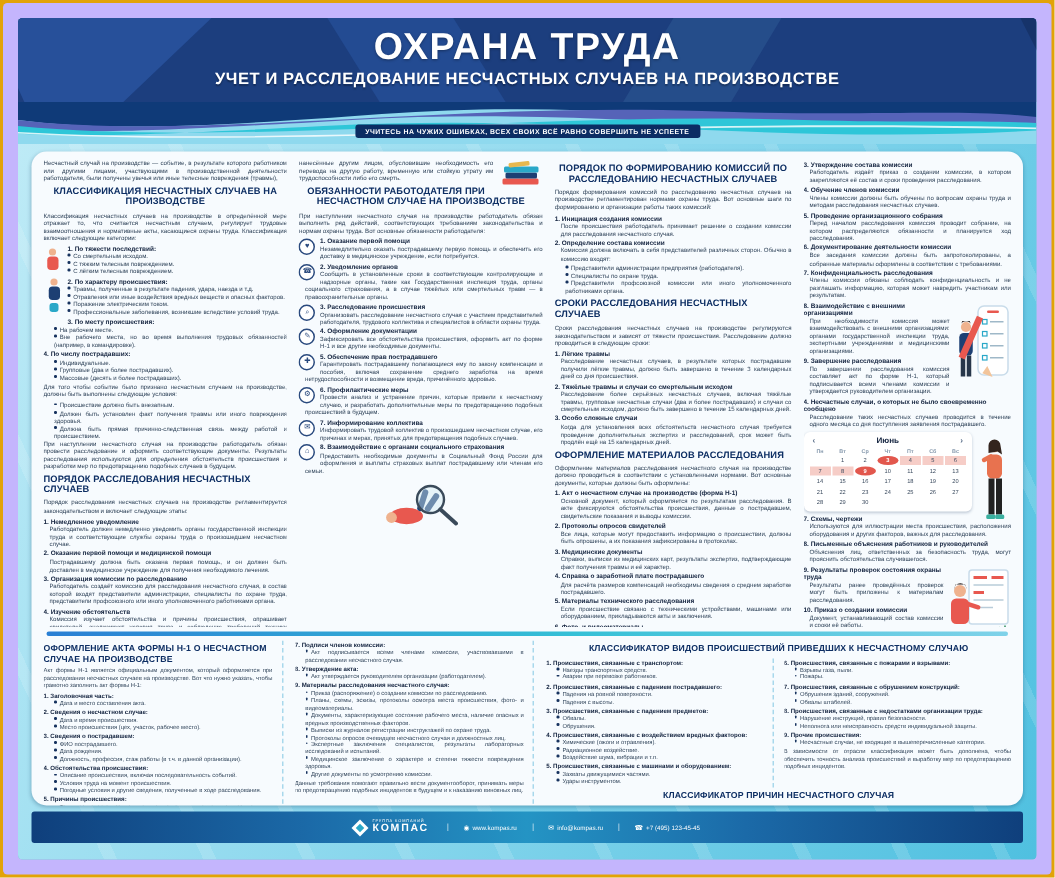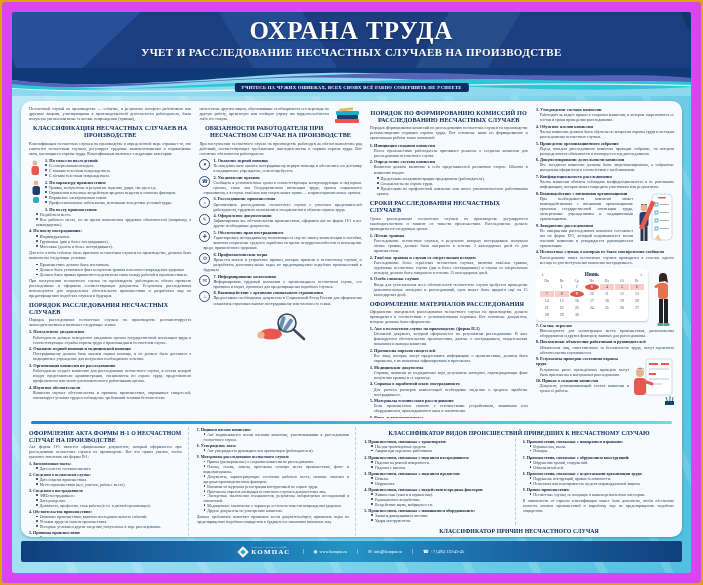--- a/index.html
+++ b/index.html
@@ -1,17 +1,17 @@
 <!DOCTYPE html>
 <html><head>
 <meta charset="utf-8">
 <style>
   html,body{margin:0;padding:0;}
   body{width:703px;height:585px;position:relative;background:#e2a307;font-family:"Liberation Sans",sans-serif;overflow:hidden;}
-  .frame{position:absolute;inset:2px;background:#d946ef;border-radius:3px;font-family:Liberation Serif, serif;}
+  .frame{position:absolute;inset:2px;background:#c4b5fd;border-radius:3px;}
   .poster{position:absolute;inset:10px;border-radius:3px;overflow:hidden;background:#8fd9ee;box-shadow:inset 0 0 0 1px rgba(0,0,0,.18);}
 
   
   .hdr{position:relative;height:56px;background:#1c3e7e;overflow:hidden;text-align:center;color:#fff;}
   .hdr .shape{position:absolute;}
   .s1{left:-30px;top:-20px;width:180px;height:120px;background:#27509a;clip-path:polygon(0 0,100% 0,30% 100%);}
   .s2{right:-40px;top:-30px;width:220px;height:130px;background:#16336a;clip-path:polygon(70% 0,100% 0,100% 100%);}
   .s3{left:200px;top:-10px;width:140px;height:90px;background:#2a57a6;opacity:.5;clip-path:polygon(0 0,60% 0,100% 100%,40% 100%);}
   .s4{right:170px;top:0;width:120px;height:80px;background:#35639e;opacity:.4;clip-path:polygon(40% 0,100% 0,60% 100%,0 100%);}
   .title{position:relative;font-size:25px;font-weight:bold;letter-spacing:1px;margin-top:5px;text-shadow:0 1px 2px rgba(0,0,0,.35);}

